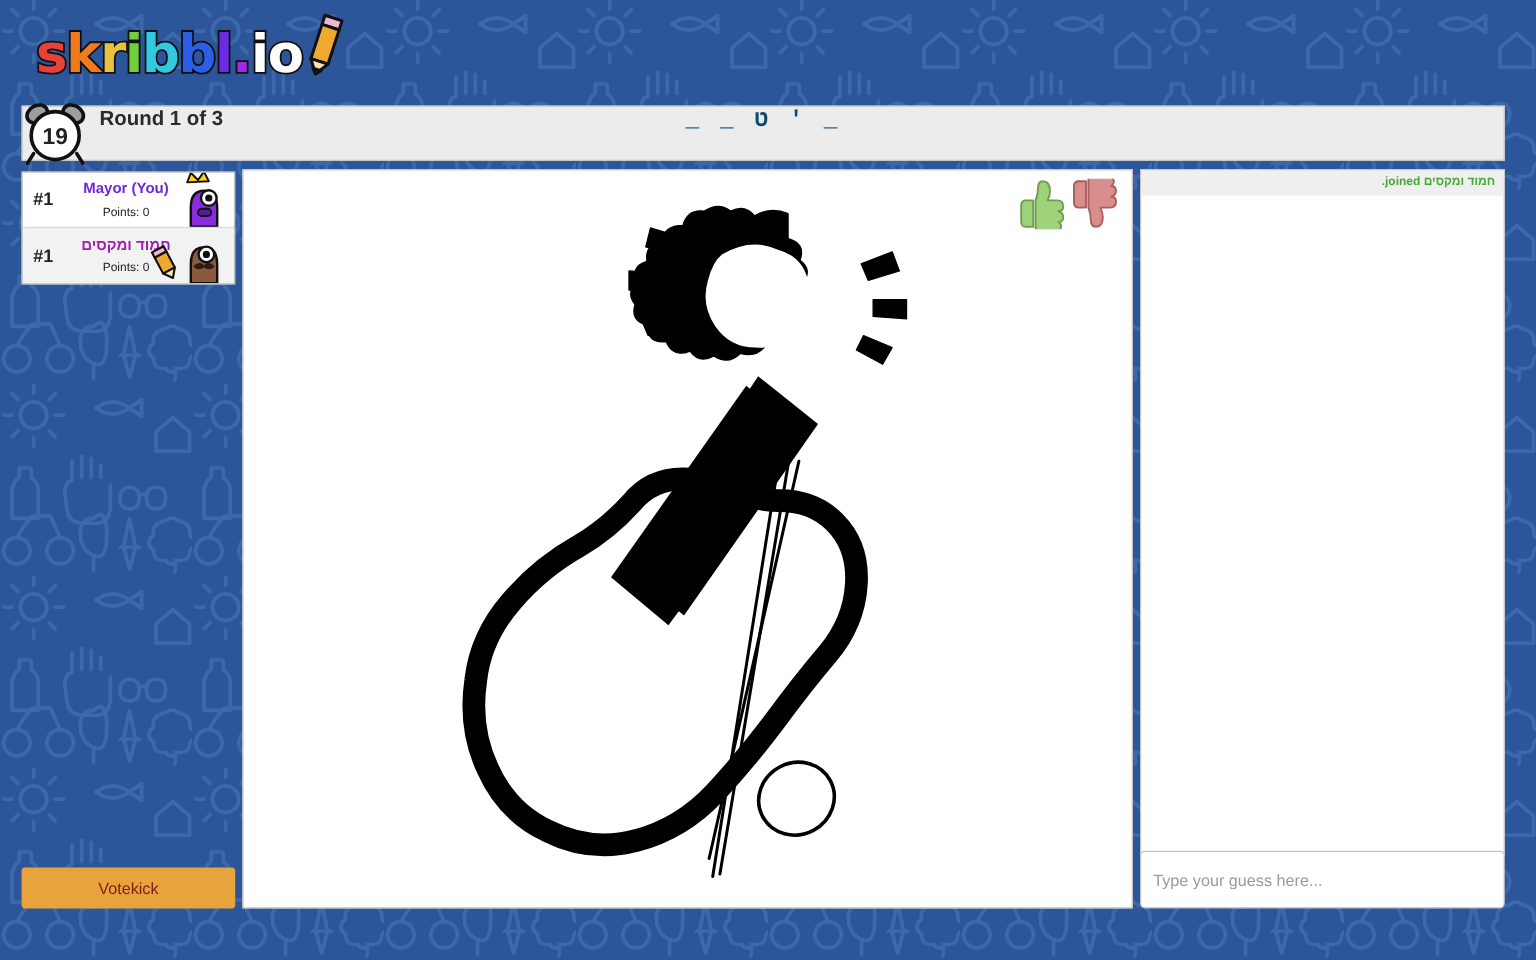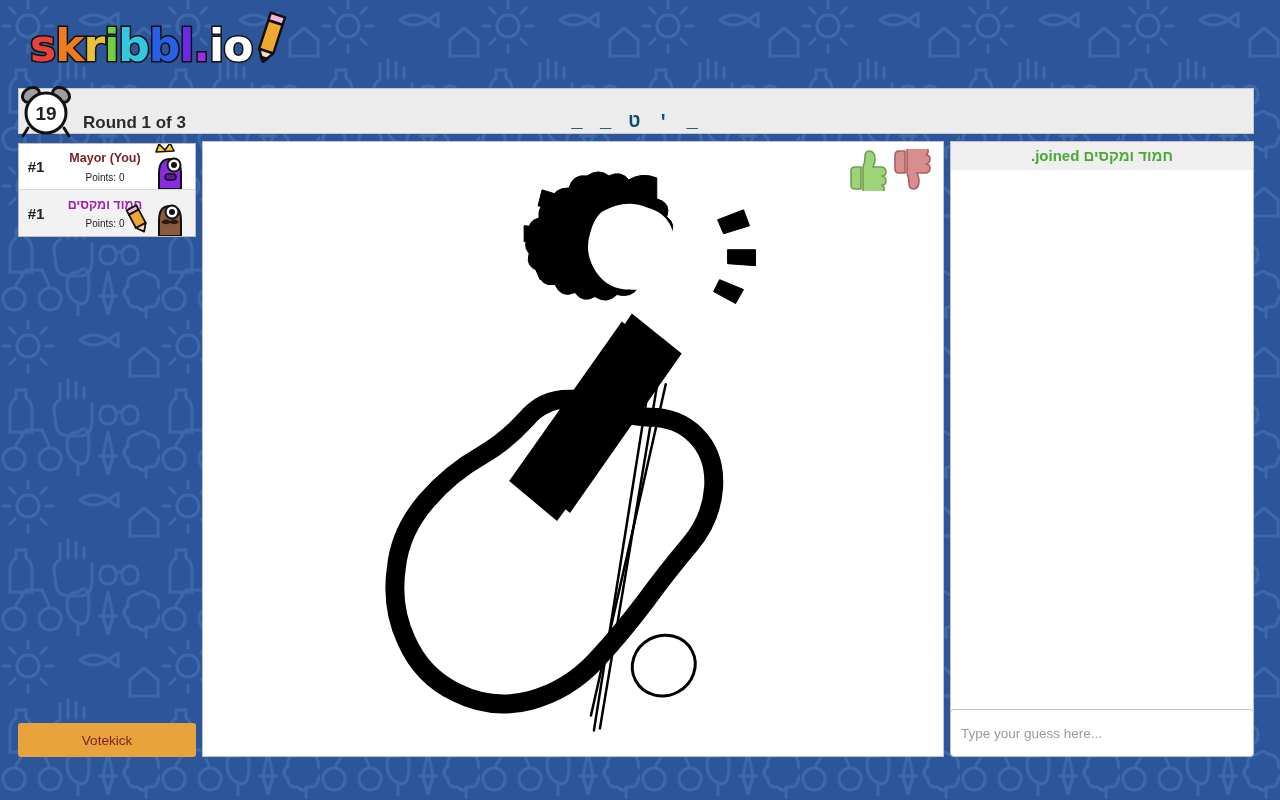--- a/index.html
+++ b/index.html
@@ -36,21 +36,21 @@
     letter-spacing: -1px;
   }
 
   
   #topbar {
     position: absolute;
     left: 18px; top: 88px;
     width: 1236px; height: 46px;
     background: #ececec;
     border: 1px solid #c8c8c8;
-    display: flex; align-items: flex-end;
+    display: flex; align-items: flex-start;
   }
   #round-label {
     font-size: 17px; font-weight: bold; color: #2b2b2b;
     margin-left: 64px;
   }
   #word-hint {
     position: absolute; left: 0; right: 0;
     text-align: center;
     font-size: 19px; font-weight: bold;
     color: #0c4a6e;
@@ -84,21 +84,21 @@
   .rank {
     width: 34px; text-align: center;
     font-size: 15px; font-weight: bold; color: #222;
     flex: 0 0 34px;
   }
   .pinfo {
     flex: 1 1 auto; text-align: center;
     line-height: 1.15; padding-right: 38px;
   }
   .pname { font-size: 12.5px; font-weight: bold; color: #a21caf; }
-  .pname.you { color: #7f1d1d; }
+  .pname.you { color: #6d28d9; }
   .ppoints { font-size: 10px; color: #222; }
   .avatar-slot {
     position: absolute; right: 2px; bottom: 0;
     width: 46px; height: 46px;
   }
   .pencil-slot {
     position: absolute; right: 44px; bottom: 2px;
     width: 26px; height: 30px;
   }
 
@@ -135,26 +135,26 @@
     width: 304px; height: 616px;
   }
   #chat-log {
     width: 100%; height: 572px;
     background: #fff;
     border: 1px solid #c2c2c2;
     overflow-y: auto;
   }
   .chat-msg {
     padding: 3px 7px;
-    font-size: 15px;
+    font-size: 10px;
     font-weight: bold;
     line-height: 1.45;
     direction: ltr;
     unicode-bidi: plaintext;
-    text-align: center;
+    text-align: right;
   }
   .chat-msg.alt { background: #efefef; }
   #chat-input {
     position: absolute; left: 0; bottom: 0;
     width: 100%; height: 48px;
     border: 1px solid #c2c2c2;
     border-radius: 4px;
     background: #fff;
     padding: 0 10px;
     font-size: 13.5px;

